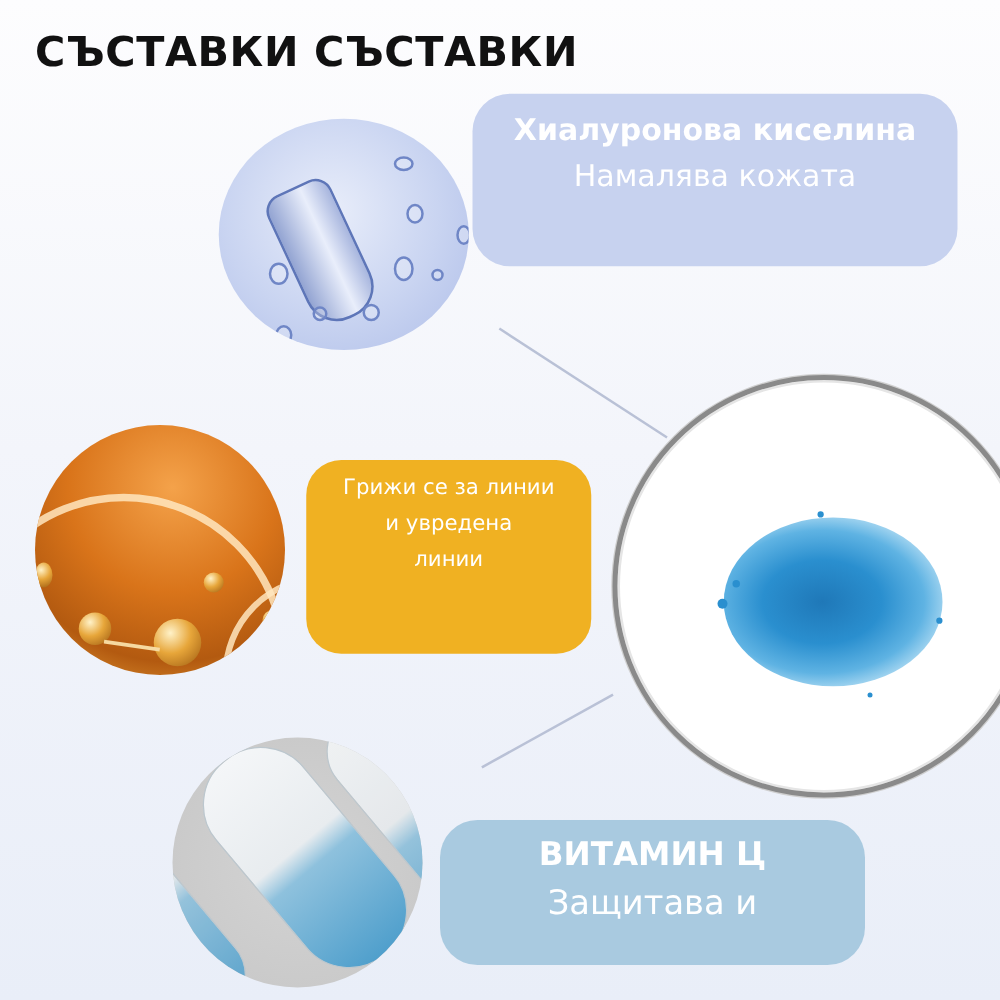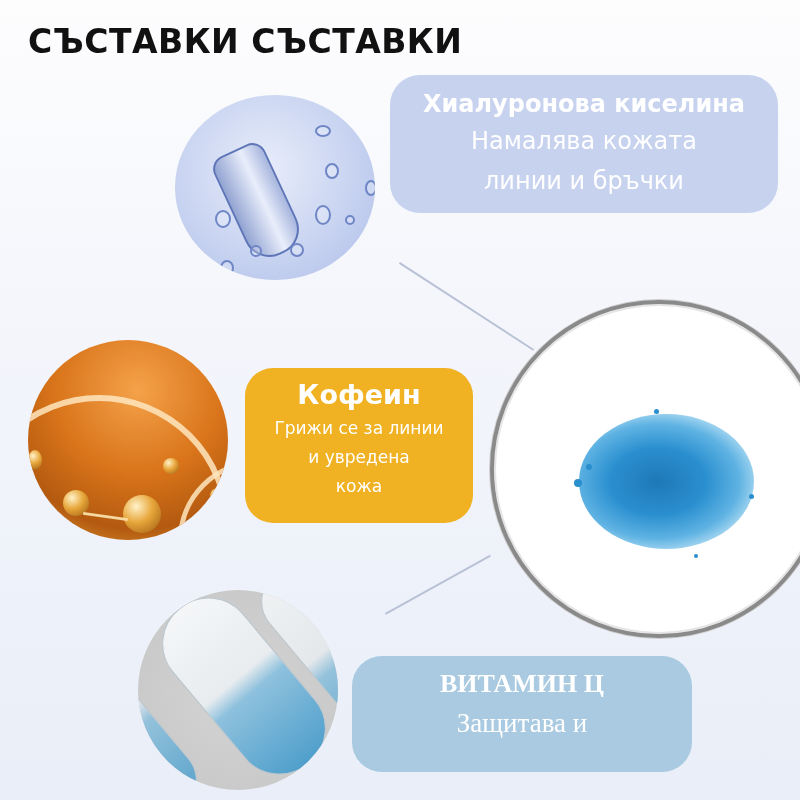--- a/index.html
+++ b/index.html
@@ -12,34 +12,34 @@
       position: absolute; left: 28px; top: 22px;
       font-size: 33px; font-weight: bold; color: #111; letter-spacing: 0.5px;
     }
     .card {
       position: absolute; border-radius: 30px; color: #fff; text-align: center;
       box-sizing: border-box;
     }
     .card .head { font-weight: bold; display: block; }
     .card .line { display: block; }
     .card-hyaluronic {
-      left: 390px; top: 75px; width: 388px; height: 138px;
+      left: 378px; top: 75px; width: 388px; height: 138px;
       background: #c7d2ef; padding-top: 12px;
     }
     .card-hyaluronic .head { font-size: 24px; line-height: 34px; }
     .card-hyaluronic .line { font-size: 24px; line-height: 40px; }
     .card-caffeine {
       left: 245px; top: 368px; width: 228px; height: 155px;
       background: #f0b122; border-radius: 28px; padding-top: 8px;
     }
     .card-caffeine .head { font-size: 27px; line-height: 38px; }
     .card-caffeine .line { font-size: 17px; line-height: 29px; }
     .card-vitamin {
       left: 352px; top: 656px; width: 340px; height: 116px;
-      background: #a9cae0; padding-top: 8px; font-family: Liberation Serif, serif;
+      background: #a9cae0; padding-top: 8px;
     }
     .card-vitamin .head { font-size: 26px; line-height: 40px; }
     .card-vitamin .line { font-size: 27px; line-height: 38px; }
 
     .circle { position: absolute; border-radius: 50%; overflow: hidden; }
     .circle-hyaluronic {
       left: 175px; top: 95px; width: 200px; height: 185px;
       background: radial-gradient(circle at 45% 40%, #e8edfa 0%, #c9d4f1 55%, #aebde8 100%);
     }
     .circle-caffeine {
@@ -110,30 +110,28 @@
   <div class="ring" style="left:150px; top:120px; width:150px; height:150px; border-width:5px;"></div>
   <div class="goldball" style="left:95px; top:155px; width:38px; height:38px;"></div>
   <div class="goldball" style="left:35px; top:150px; width:26px; height:26px;"></div>
   <div class="goldball" style="left:0px; top:110px; width:14px; height:20px;"></div>
   <div class="goldball" style="left:135px; top:118px; width:16px; height:16px;"></div>
   <div class="goldball" style="left:182px; top:148px; width:16px; height:16px;"></div>
   <div style="position:absolute; left:55px; top:175px; width:45px; height:3px; background:#f6d9a0; transform:rotate(8deg);"></div>
 </div>
 
 <div class="card card-caffeine">
-  <span class="head">Кофеин</span>
   <span class="line">Грижи се за линии</span>
   <span class="line">и увредена</span>
-  <span class="line">кожа</span>
+  <span class="line">линии</span>
 </div>
 
 <div class="card card-hyaluronic">
   <span class="head">Хиалуронова киселина</span>
   <span class="line">Намалява кожата</span>
-  <span class="line">линии и бръчки</span>
 </div>
 
 <div class="circle circle-vitamin">
   <div class="capsule" style="left:60px; top:-5px;"></div>
   <div class="capsule" style="left:165px; top:-40px; width:70px; opacity:0.9;"></div>
   <div class="capsule" style="left:-55px; top:40px; width:70px; opacity:0.9;"></div>
 
 </div>
 
 <div class="card card-vitamin">

